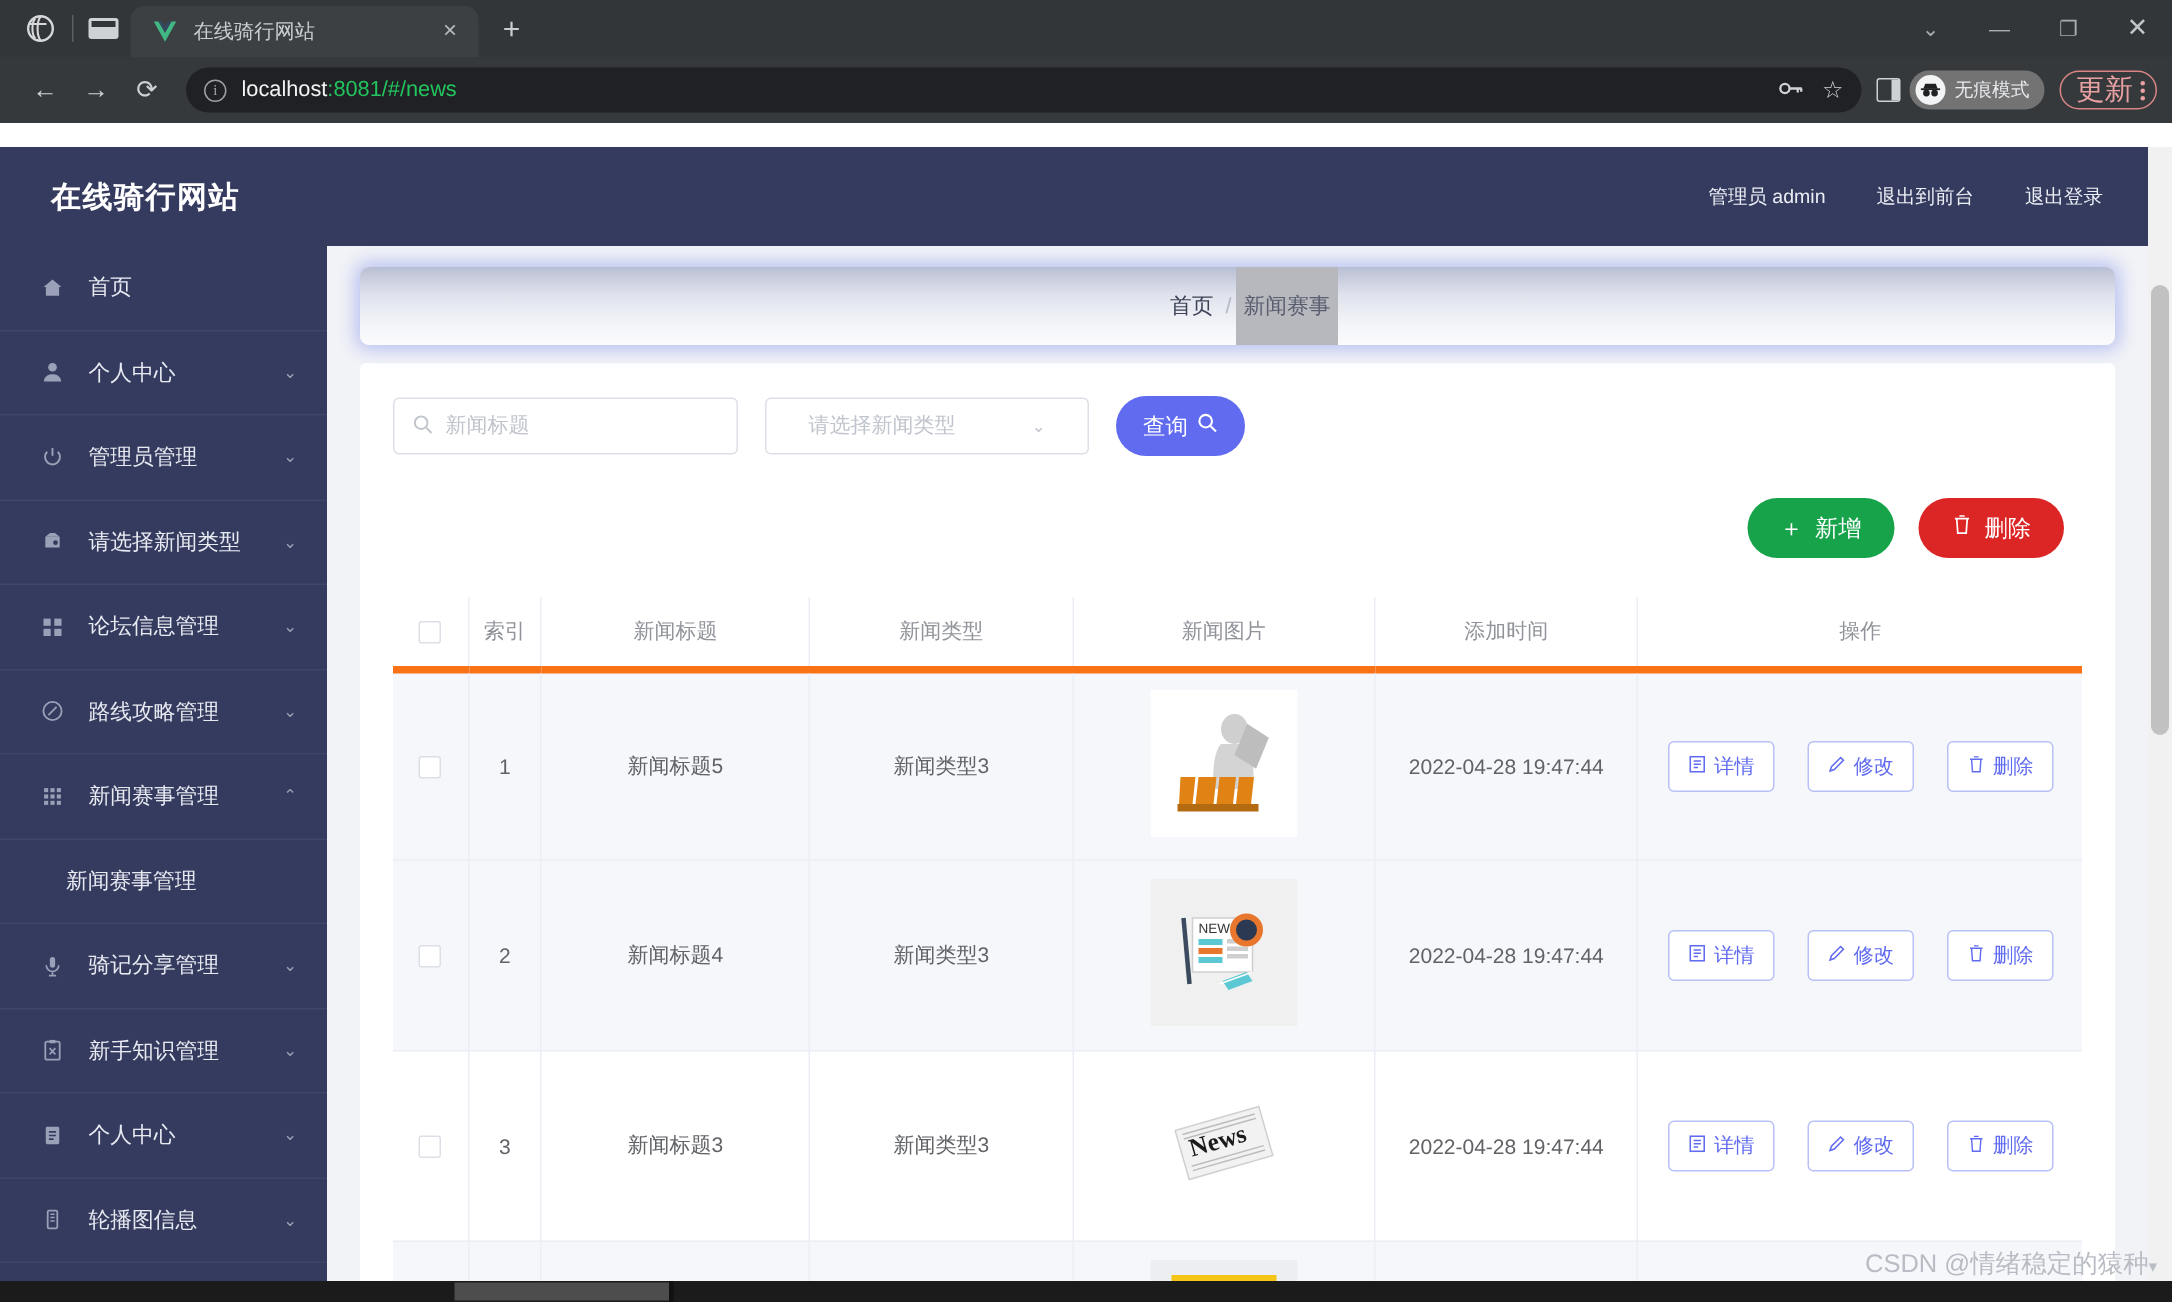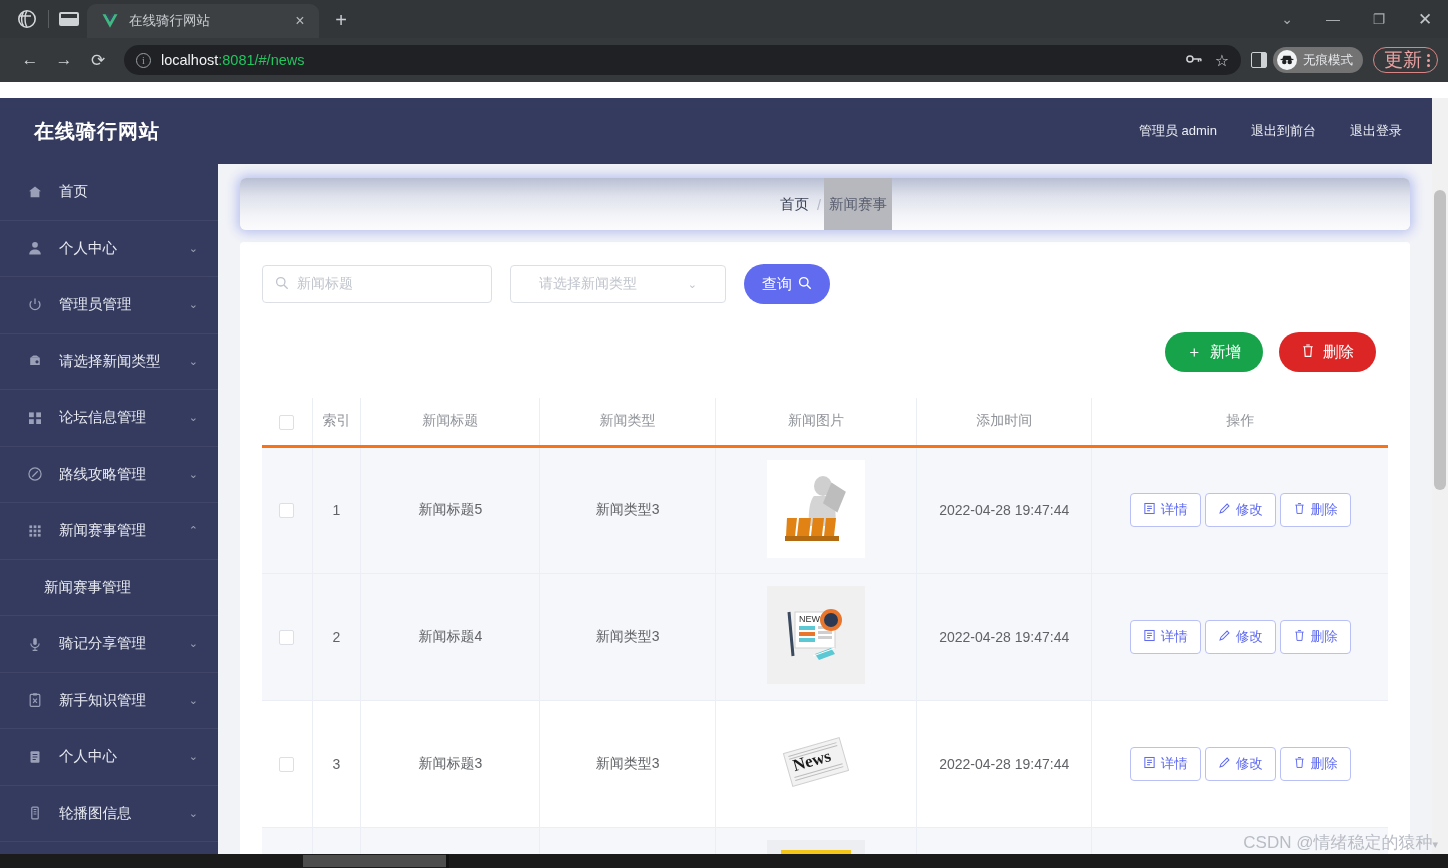--- a/index.html
+++ b/index.html
@@ -152,31 +152,31 @@
     display:flex; align-items:center; justify-content:center; gap:6px; font-size:15px; padding:0 18px;
   }
 
   .ops-row { display:flex; justify-content:flex-end; gap:16px; padding: 28px 34px 0 22px; }
   .btn-add { height:40px; background:#16a34a; color:#fff; border-radius:20px; display:flex; align-items:center; gap:8px; padding:0 22px; font-size:15.5px;}
   .btn-del { height:40px; background:#dc2626; color:#fff; border-radius:20px; display:flex; align-items:center; gap:8px; padding:0 22px; font-size:15.5px;}
 
   table.grid { width: calc(100% - 44px); margin: 26px 22px 0 22px; border-collapse: collapse; table-layout: fixed; }
   table.grid th {
     height:48px; font-weight:normal; color:#909399; font-size:14px;
-    border-bottom:3px solid #f97316; background:#fff;
+    border-bottom:5px solid #f97316; background:#fff;
   }
   table.grid td {
     height:127px; text-align:center; color:#606266; font-size:14px;
     border-bottom:1px solid #ebeef5; border-right:1px solid #ebeef5;
   }
   table.grid th { border-right:1px solid #ebeef5; }
   table.grid th:last-child, table.grid td:last-child { border-right:none; }
   table.grid tr.alt td { background:#f5f7fa; }
   .cbx { width:15px;height:15px;border:1px solid #dcdfe6;border-radius:2px;background:#fff;display:inline-block;vertical-align:middle;}
-  .cell-ops { display:flex; align-items:center; justify-content:center; gap:4px; }
+  .cell-ops { display:flex; align-items:center; justify-content:center; gap:22px; }
   .obtn {
     height:34px; border:1px solid #b8c0f5; border-radius:4px; color:#606bf0; background:#fff;
     display:flex; align-items:center; gap:5px; padding: 0 12px; font-size:13.5px;
   }
 
   
   .thumb { width:98px; height:98px; display:inline-block; }
 
   .vscroll { position:absolute; right:0; top:98px; width:16px; height:756px; background:#f1f1f1; z-index:9;}
   .vscroll .thumb-bar { position:absolute; left:2px; top:92px; width:12px; height:300px; background:#c1c1c1; border-radius:6px;}

